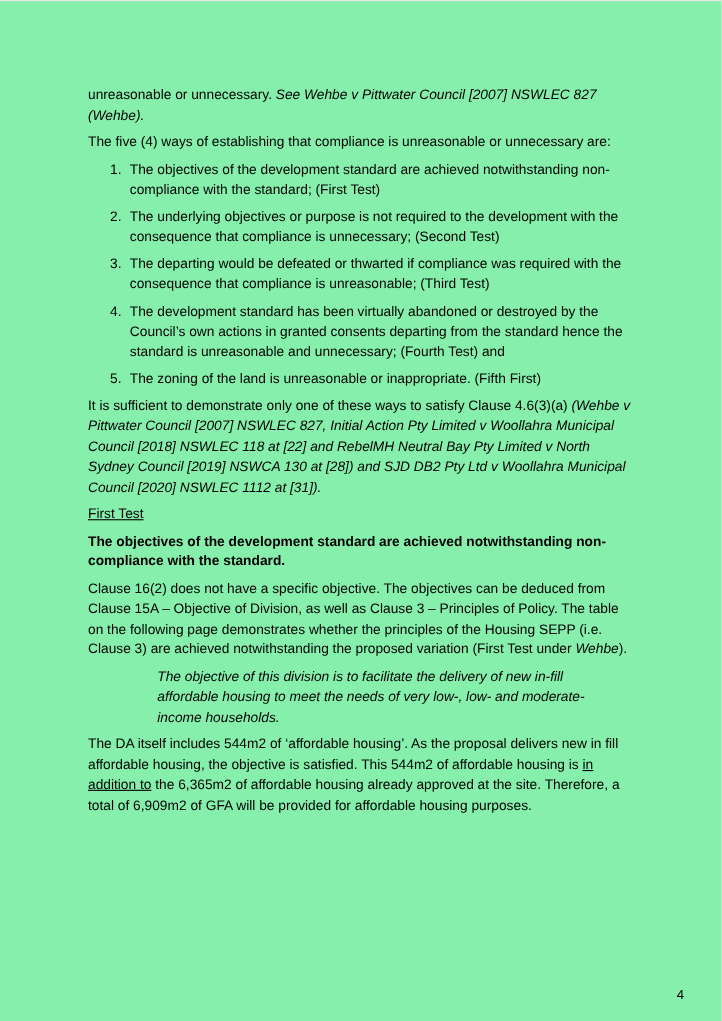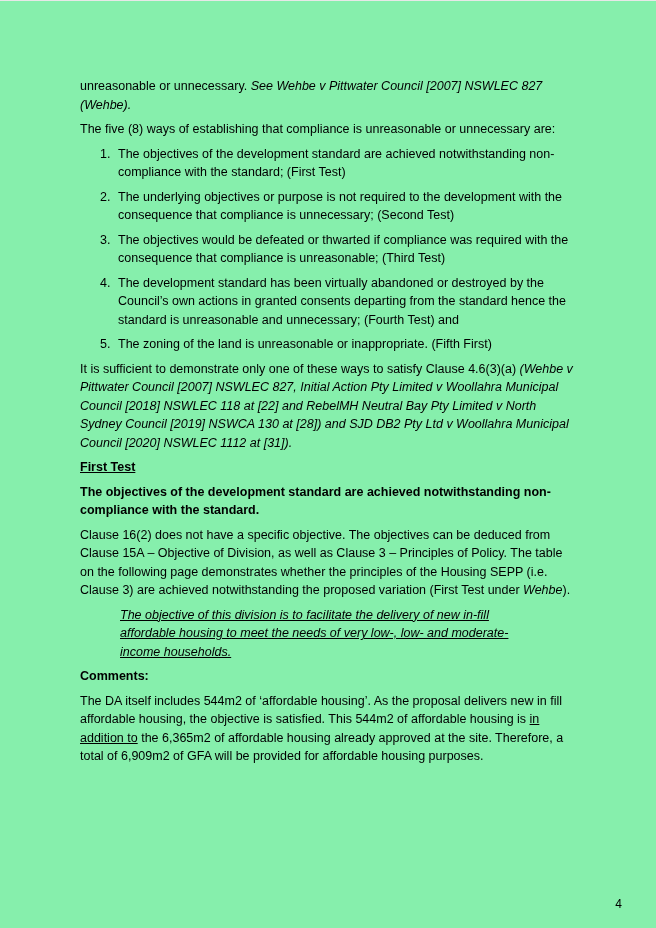--- a/index.html
+++ b/index.html
@@ -35,26 +35,25 @@
     padding-left: 20px;
   }
   .list-num {
     flex: none;
     width: 18px;
   }
   .list-text {
     flex: 1;
   }
   .quote {
-    margin: 0 35px 6px 40px;
+    margin: 0 35px 6px 63px;
     font-style: italic;
-    text-decoration: underline;
   }
   .heading-underline {
-    font-weight: bold;
+    font-weight: normal;
     text-decoration: underline;
   }
   .heading-bold {
     font-weight: bold;
   }
   .italic { font-style: italic; }
   .underline { text-decoration: underline; }
   .page-number {
     position: absolute;
     right: 78px;
@@ -63,33 +62,33 @@
   }
 </style>
 </head>
 <body>
 
 <div class="page">
   <div class="content">
 
     <p class="para"><span>unreasonable or unnecessary. </span><span class="italic">See Wehbe v Pittwater Council [2007] NSWLEC 827 (Wehbe).</span></p>
 
-    <p class="para">The five (8) ways of establishing that compliance is unreasonable or unnecessary are:</p>
+    <p class="para">The five (4) ways of establishing that compliance is unreasonable or unnecessary are:</p>
 
     <div class="list-item">
       <span class="list-num">1.</span>
       <span class="list-text">The objectives of the development standard are achieved notwithstanding non-compliance with the standard; (First Test)</span>
     </div>
     <div class="list-item">
       <span class="list-num">2.</span>
       <span class="list-text">The underlying objectives or purpose is not required to the development with the consequence that compliance is unnecessary; (Second Test)</span>
     </div>
     <div class="list-item">
       <span class="list-num">3.</span>
-      <span class="list-text">The objectives would be defeated or thwarted if compliance was required with the consequence that compliance is unreasonable; (Third Test)</span>
+      <span class="list-text">The departing would be defeated or thwarted if compliance was required with the consequence that compliance is unreasonable; (Third Test)</span>
     </div>
     <div class="list-item">
       <span class="list-num">4.</span>
       <span class="list-text">The development standard has been virtually abandoned or destroyed by the Council’s own actions in granted consents departing from the standard hence the standard is unreasonable and unnecessary; (Fourth Test) and</span>
     </div>
     <div class="list-item">
       <span class="list-num">5.</span>
       <span class="list-text">The zoning of the land is unreasonable or inappropriate. (Fifth First)</span>
     </div>
 
@@ -98,20 +97,19 @@
 
     <p class="para heading-underline">First Test</p>
 
     <p class="para heading-bold">The objectives of the development standard are achieved notwithstanding non-compliance with the standard.</p>
 
     <p class="para"><span>Clause 16(2) does not have a specific objective. The objectives can be deduced from Clause 15A – Objective of Division, as well as Clause 3 – Principles of Policy. The table on the following page demonstrates whether the principles of the Housing SEPP (i.e. Clause 3) are achieved notwithstanding the proposed variation (First Test under </span><span class="italic">Wehbe</span><span>).</span></p>
 
 
     <p class="quote">The objective of this division is to facilitate the delivery of new in-fill affordable housing to meet the needs of very low-, low- and moderate-income households.</p>
 
-    <p class="para heading-bold">Comments:</p>
 
     <p class="para"><span>The DA itself includes 544m2 of ‘affordable housing’. As the proposal delivers new in fill affordable housing, the objective is satisfied. This 544m2 of affordable housing is </span><span class="underline">in addition to</span><span> the 6,365m2 of affordable housing already approved at the site. Therefore, a total of 6,909m2 of GFA will be provided for affordable housing purposes.</span></p>
 
   </div>
 
   <div class="page-number">4</div>
 </div>
 
 </body></html>

